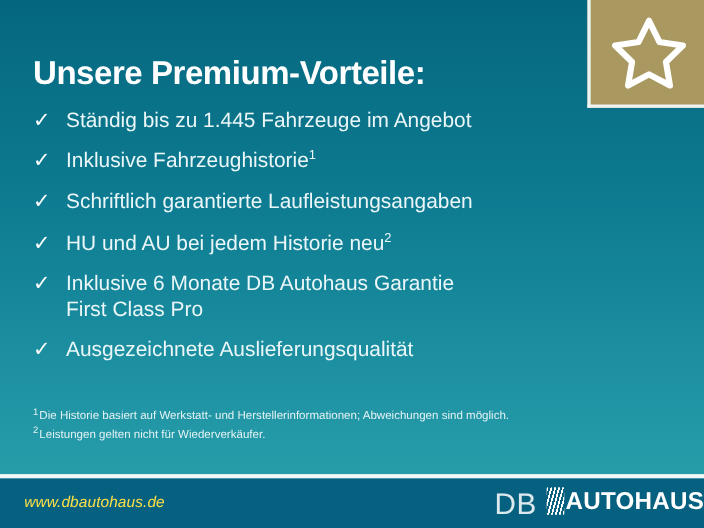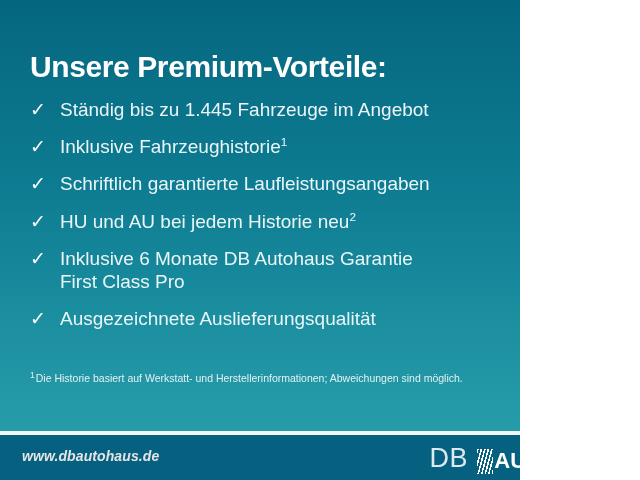--- a/index.html
+++ b/index.html
@@ -6,21 +6,21 @@
     margin: 0;
     padding: 0;
     background: #ffffff;
   }
   body {
     font-family: "Liberation Sans", sans-serif;
   }
 
   #banner {
     position: relative;
-    width: 520px;
+    width: 640px;
     height: 480px;
     overflow: hidden;
     background: linear-gradient(180deg, #05677f 0%, #0d7b91 38%, #1e92a3 72%, #2ca2ac 100%);
   }
 
   
   #star-badge {
     position: absolute;
     top: 0;
     left: 534px;
@@ -121,32 +121,32 @@
     left: 0;
     top: 435px;
     width: 640px;
     height: 45px;
     background: #06607f;
   }
   #footer-url {
     position: absolute;
     left: 22px;
     top: 13px;
-    color: #e5e5e5;
+    color: #fde047;
     font-size: 14px;
-    font-weight: bold;
+    font-weight: normal;
     font-style: italic;
     letter-spacing: 0.1px;
   }
   #brand-logo {
     position: absolute;
-    right: 20px;
+    right: 0;
     top: 8px;
     display: flex;
-    align-items: flex-end;
+    align-items: flex-start;
   }
   .brand-db {
     color: #dce9ee;
     font-size: 27px;
     font-weight: normal;
     letter-spacing: 0.5px;
   }
   .brand-stripes {
     width: 16px;
     height: 25px;
@@ -203,20 +203,21 @@
 First Class Pro</span><sup></sup></span>
     </li>
     <li class="benefit-item">
       <span class="benefit-check">✓</span>
       <span class="benefit-text"><span>Ausgezeichnete Auslieferungsqualität</span><sup></sup></span>
     </li>
   </ul>
 
   <div id="footnotes">
     <div class="footnote"><sup>1</sup><span>Die Historie basiert auf Werkstatt- und Herstellerinformationen; Abweichungen sind möglich.</span></div>
+    <div class="footnote"><sup>2</sup><span>Leistungen gelten nicht für Wiederverkäufer.</span></div>
   </div>
 
   <div id="footer-divider"></div>
   <div id="footer-bar">
     <a id="footer-url" href="#" style="text-decoration:none;">www.dbautohaus.de</a>
     <div id="brand-logo">
       <span class="brand-db">DB</span>
       <span class="brand-stripes"></span>
       <span class="brand-autohaus">AUTOHAUS</span>
     </div>

